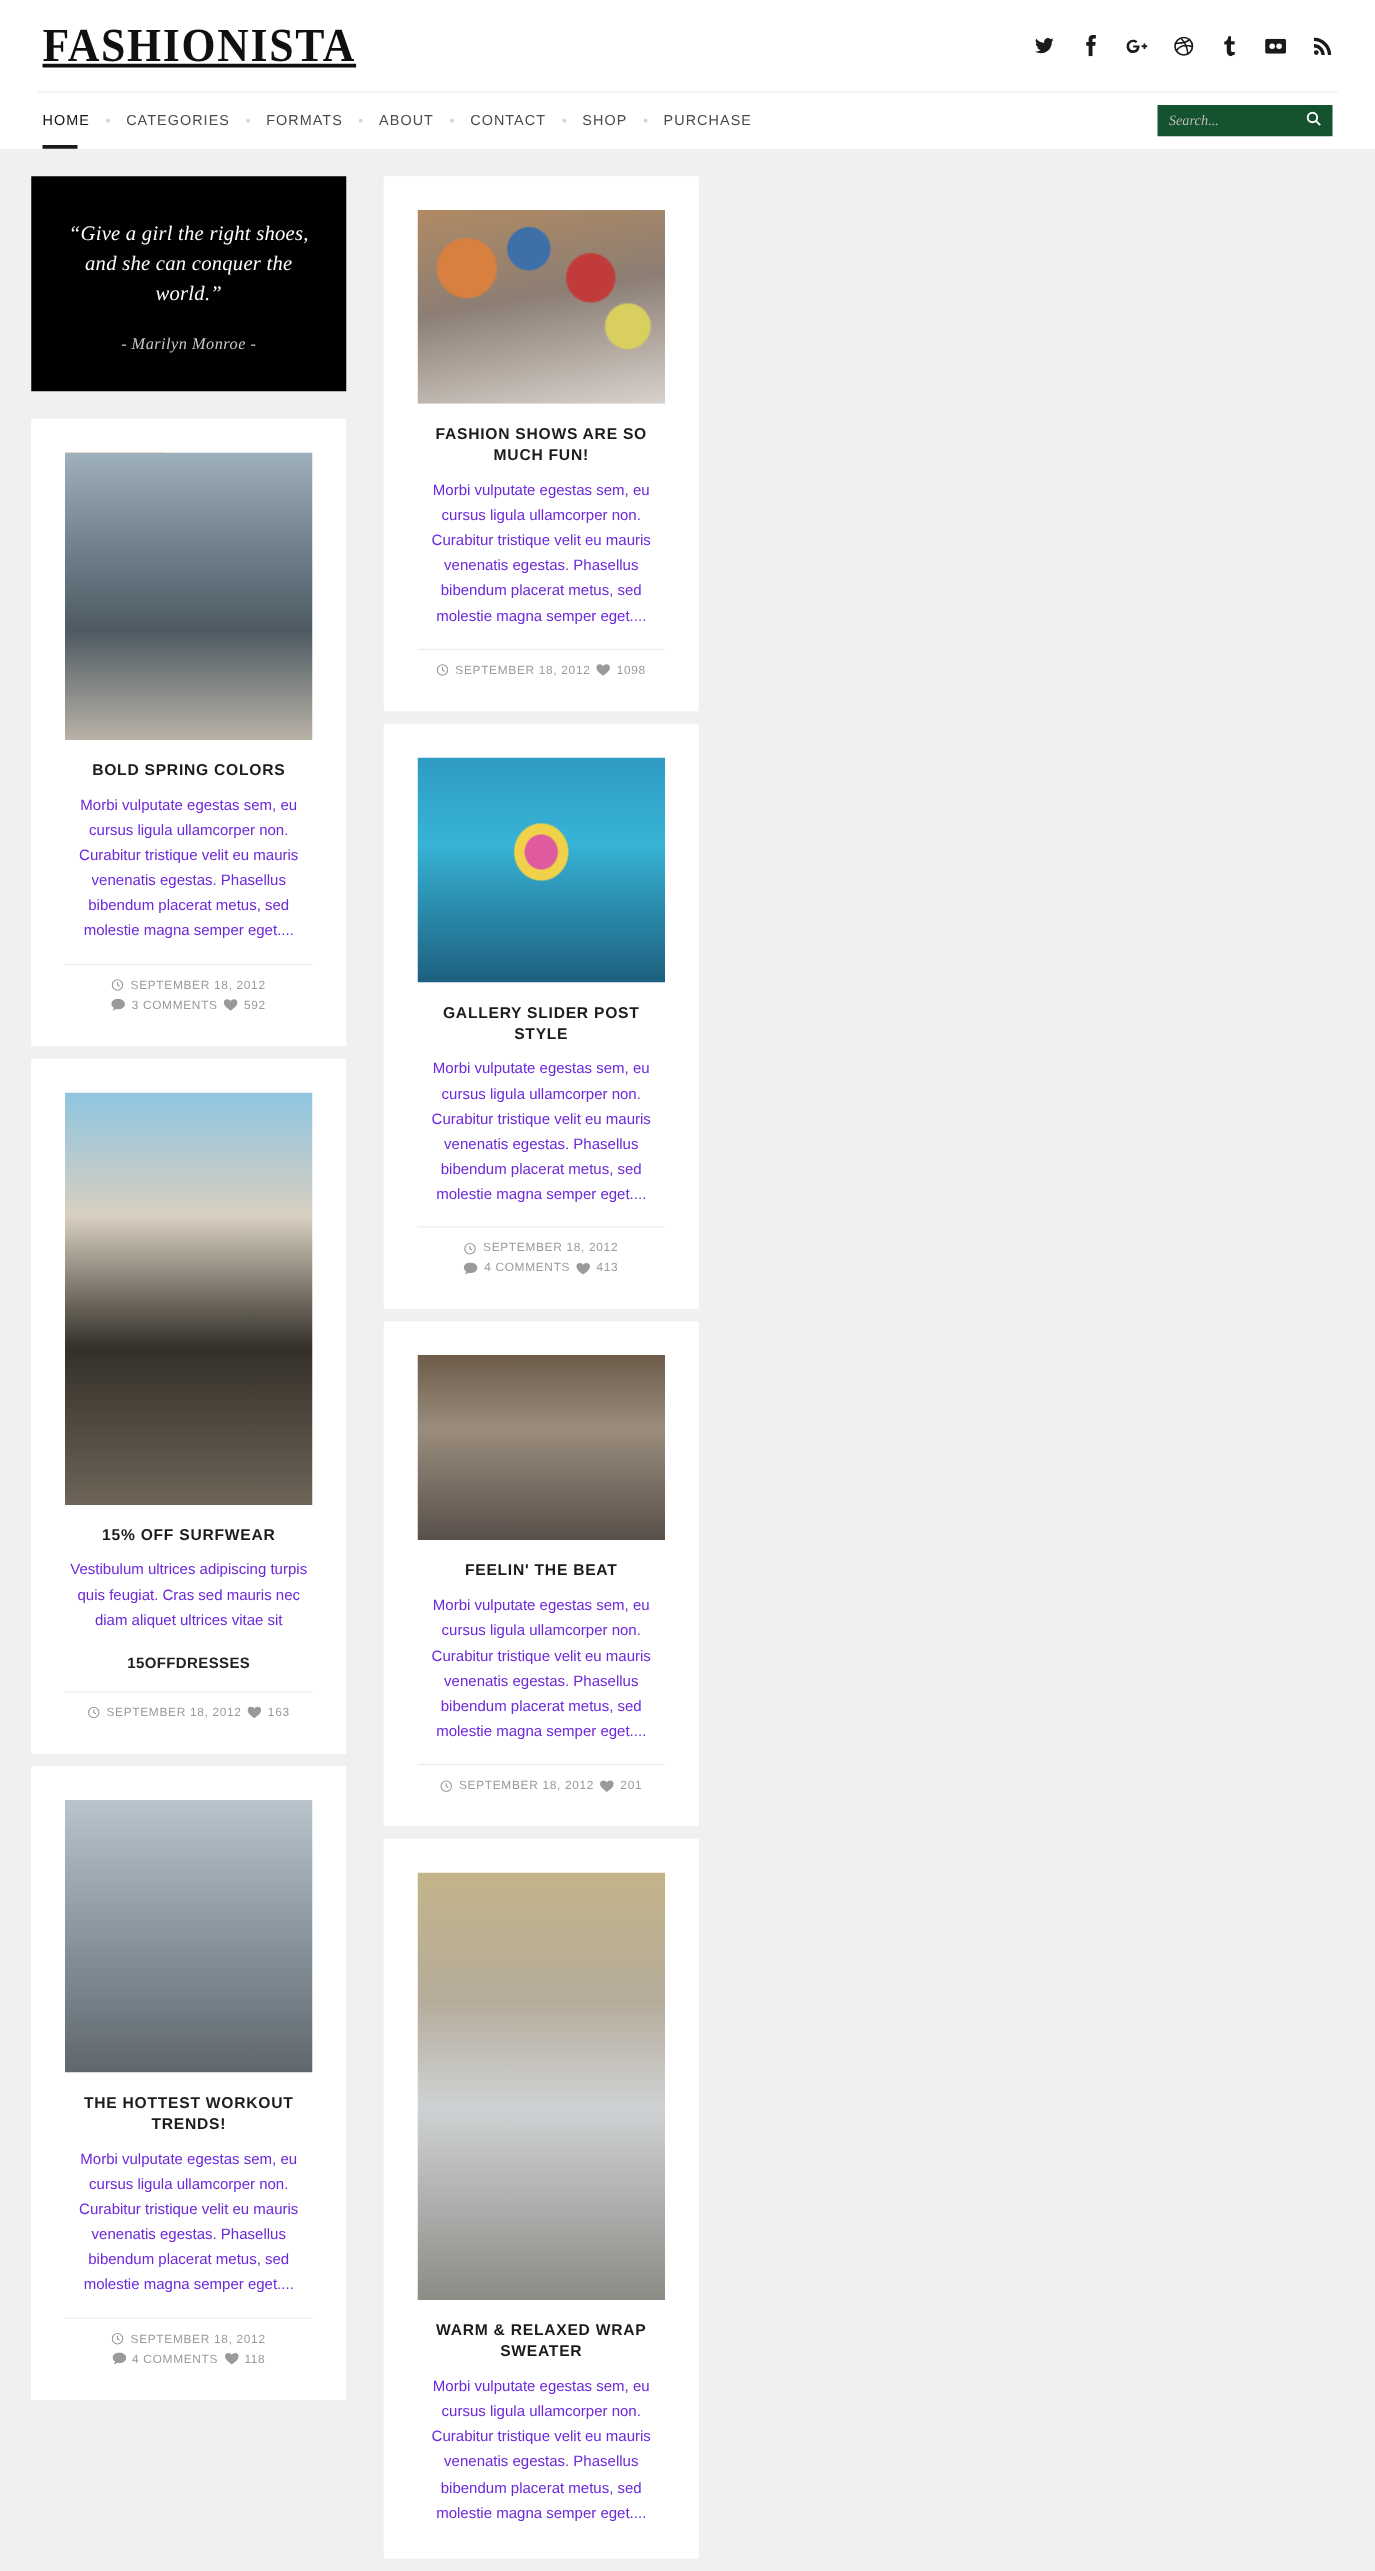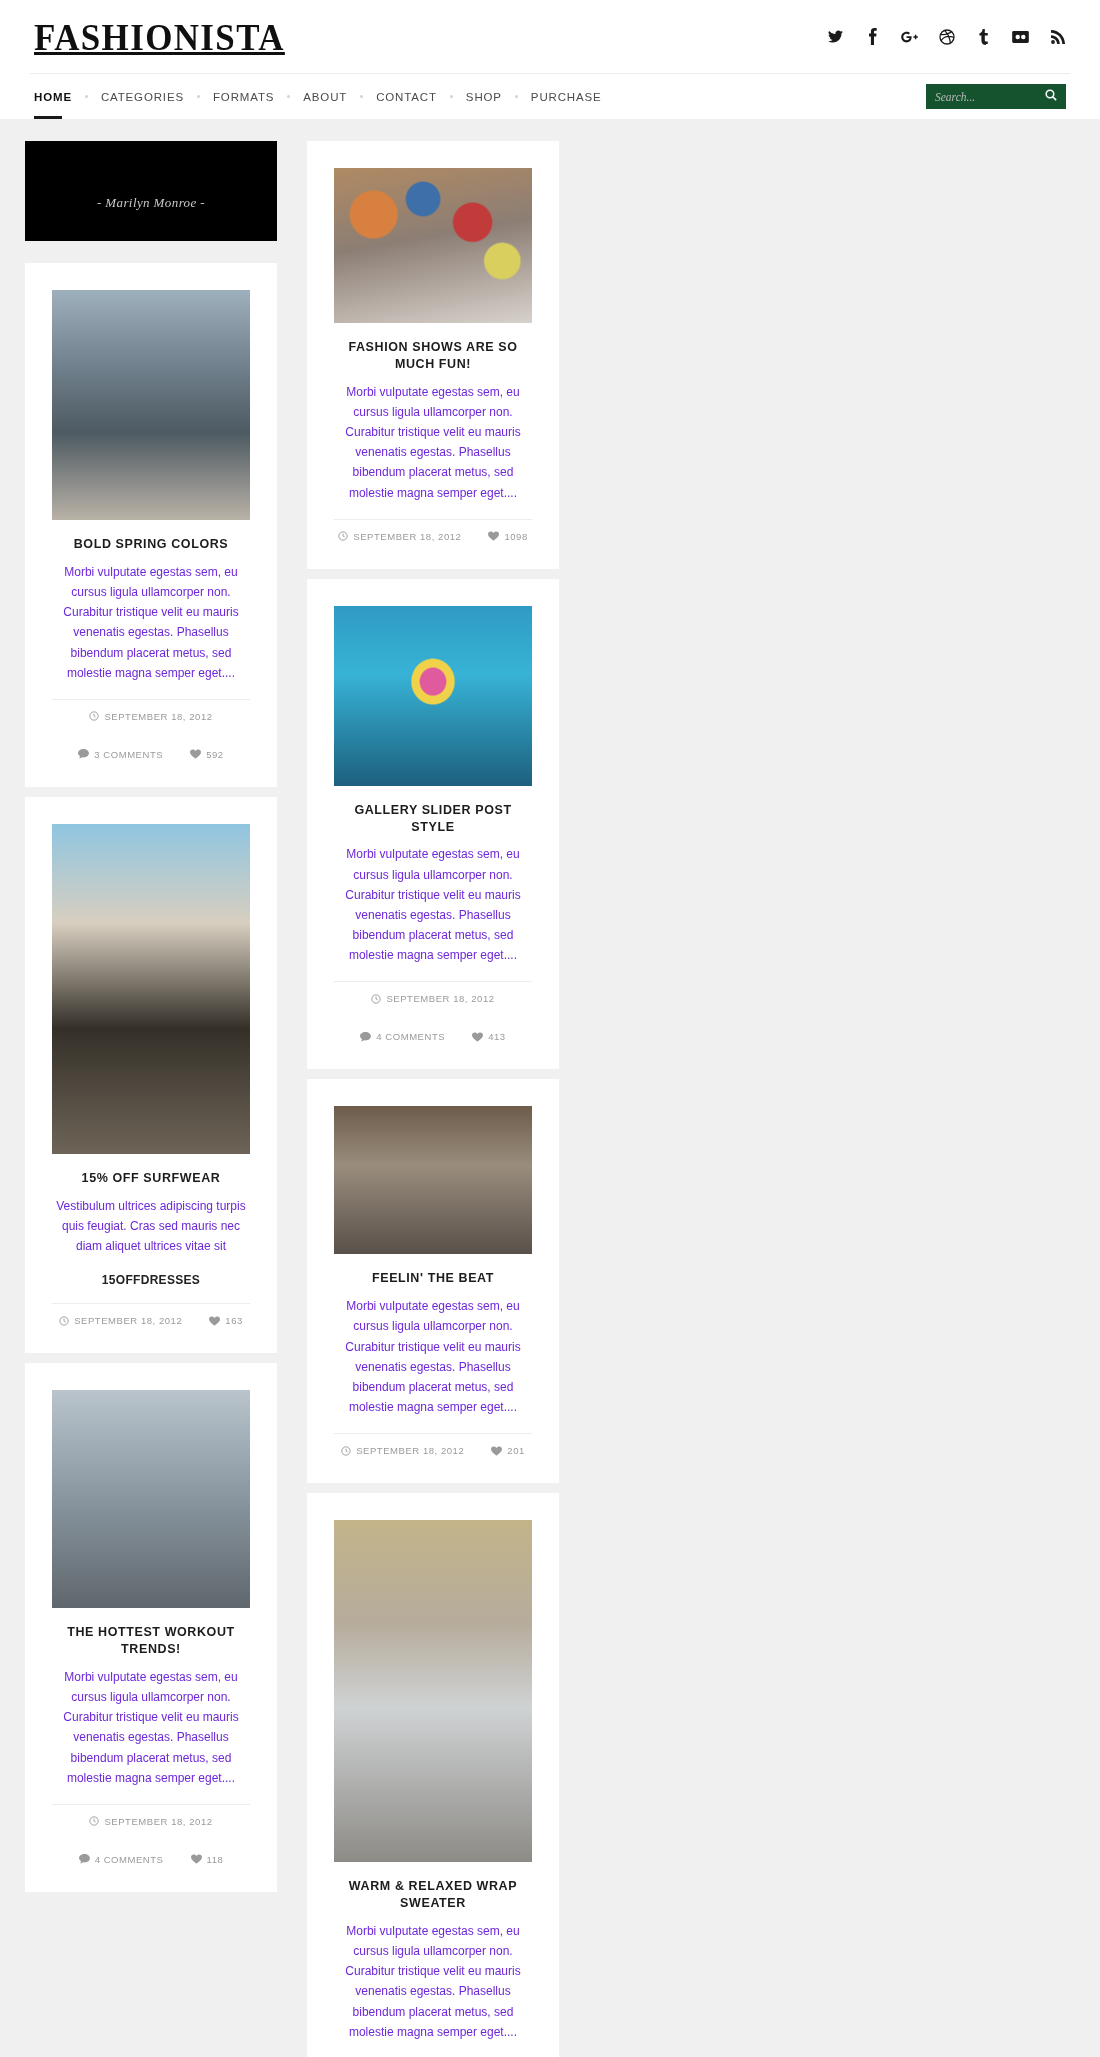--- a/index.html
+++ b/index.html
@@ -71,21 +71,21 @@
     color: #4b4b4b;
     text-transform: uppercase;
     text-decoration: none;
     padding: 0 13px;
     height: 100%;
     display: flex;
     align-items: center;
     white-space: nowrap;
   }
   .nav-item:first-child { padding-left: 0; }
-  .nav-item.active { color: #111; font-weight: bold; }
+  .nav-item.active { color: #111; }
   .nav-item.active::after {
     content: "";
     position: absolute;
     left: 0;
     bottom: 0;
     width: 28px;
     height: 3px;
     background: #1a1a1a;
   }
   .nav-sep {
@@ -205,21 +205,21 @@
     letter-spacing: 0.3px;
   }
 
   .card-meta {
     border-top: 1px solid #ededed;
     margin-top: 16px;
     padding-top: 11px;
     display: flex;
     align-items: center;
     justify-content: center;
-    gap: 27px;
+    gap: 5px;
     flex-wrap: wrap;
   }
   .meta-item {
     display: inline-flex;
     align-items: center;
     gap: 5px;
     font-size: 9.5px;
     letter-spacing: 0.55px;
     color: #9a9a9a;
     text-transform: uppercase;
@@ -334,20 +334,21 @@
     </form>
   </div>
 </header>
 
 <div class="page-wrap">
   <div class="masonry">
 
     <div class="col col-left">
 
       <div class="quote-card">
+        <div class="quote-text">“Give a girl the right shoes, and she can conquer the world.”</div>
         <div class="quote-author">- Marilyn Monroe -</div>
       </div>
 
       <article class="card">
         <a class="card-thumb" href="#" style="height:230px">
           <span class="ph ph-street"></span>
         </a>
         <a class="card-title" href="#">BOLD SPRING COLORS</a>
         <p class="card-excerpt">Morbi vulputate egestas sem, eu cursus ligula ullamcorper non. Curabitur tristique velit eu mauris venenatis egestas. Phasellus bibendum placerat metus, sed molestie magna semper eget....</p>
         <div class="card-meta">

